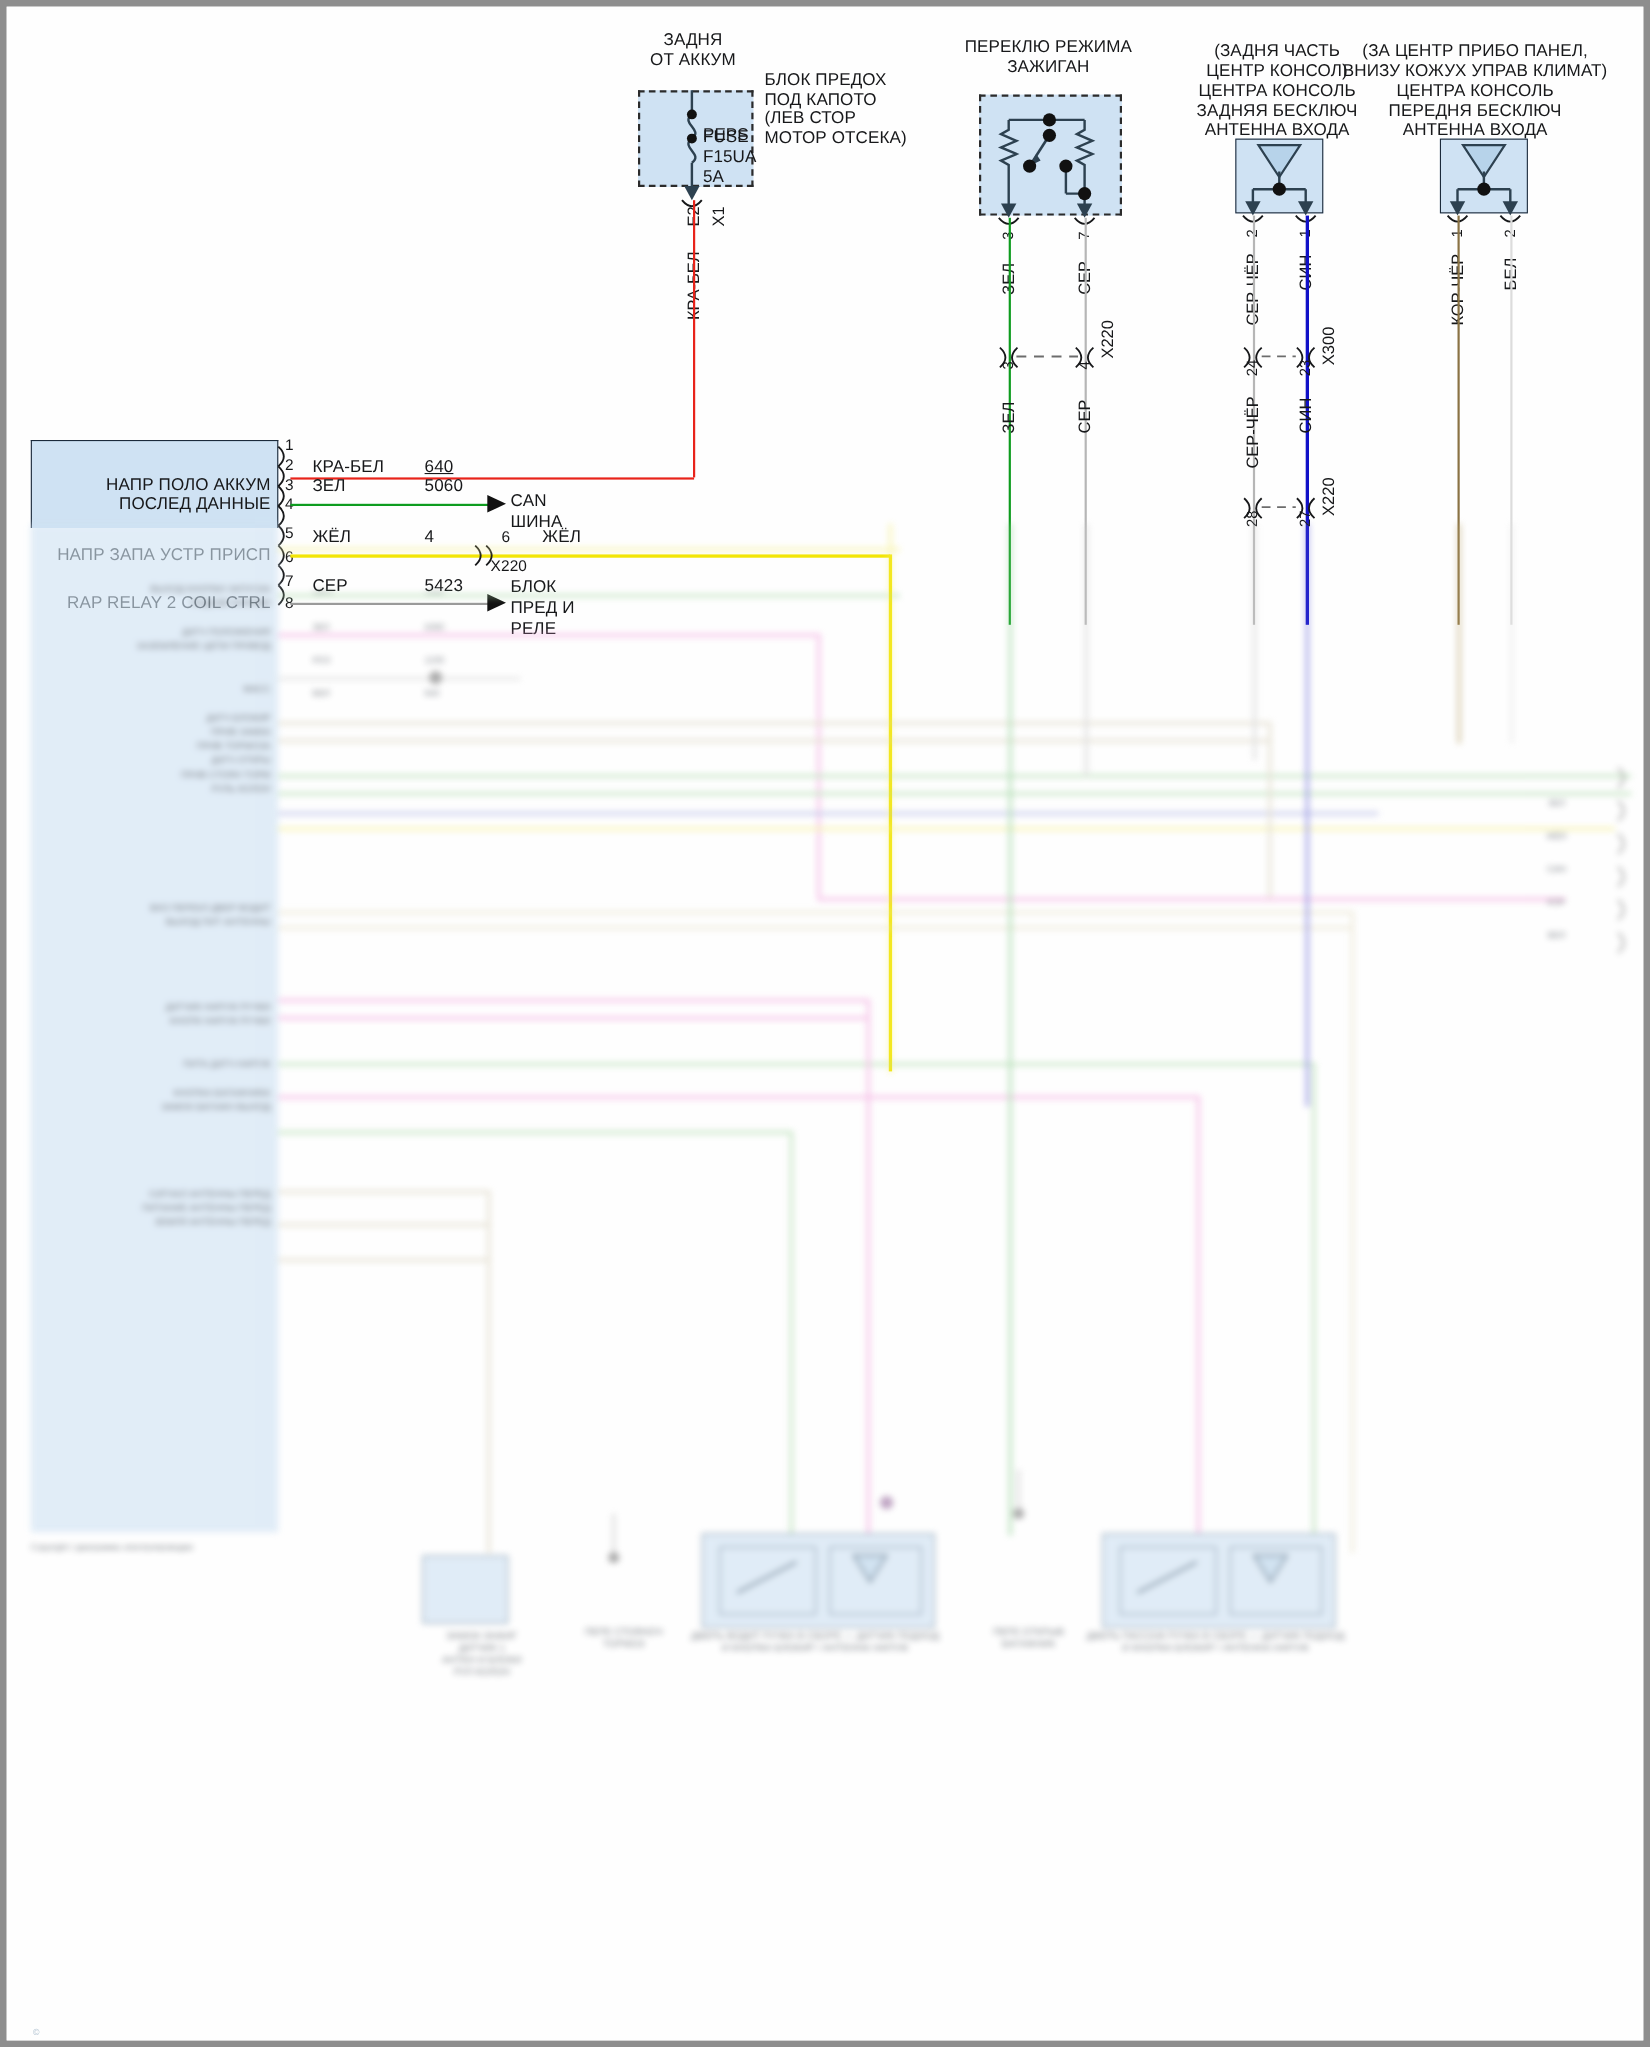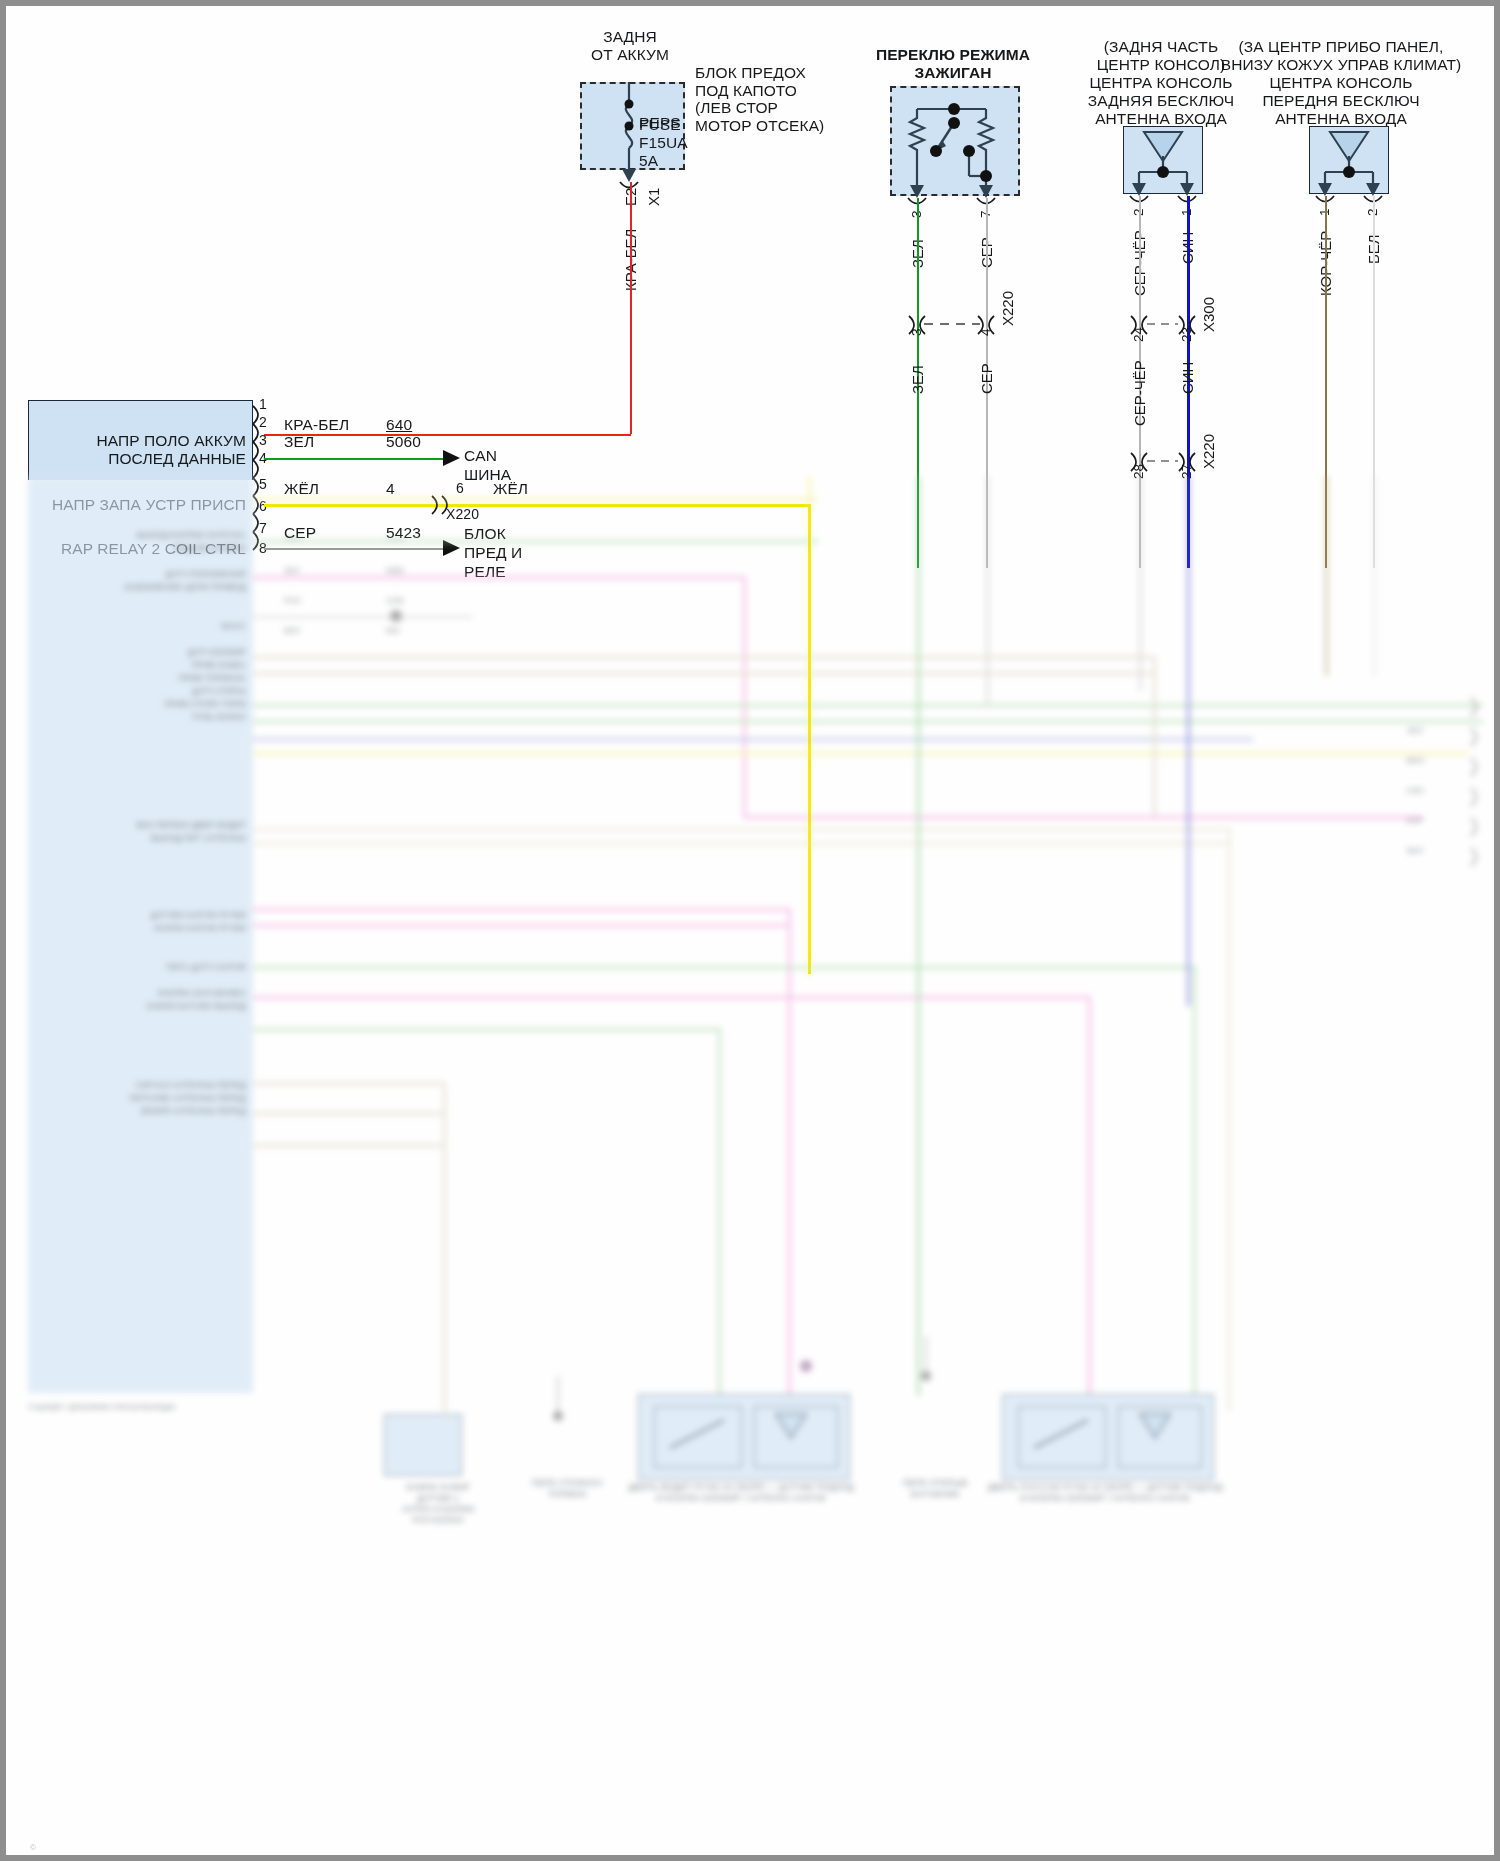--- a/index.html
+++ b/index.html
@@ -135,21 +135,21 @@
 (ЛЕВ СТОР
 МОТОР ОТСЕКА)</span></div>
 
   <div class="vtxt" style="left:616px; top:200px;">E2</div>
   <div class="vtxt" style="left:639px; top:200px;">X1</div>
   <div class="vtxt" style="left:616px; top:285px;">КРА-БЕЛ</div>
 
   <div class="wire v" style="left:624px; top:176px; height:252px; border-left-color:#e8231a;"></div>
   <div class="wire h" style="left:258px; top:428px; width:367px; border-top-color:#e8231a;"></div>
 
-  <div class="txt c" style="left:947px; top:40px; width:260px;font-weight:bold;"><span style="white-space:pre-line">ПЕРЕКЛЮ РЕЖИМА
+  <div class="txt c" style="left:947px; top:28px; width:260px;"><span style="white-space:pre-line">ПЕРЕКЛЮ РЕЖИМА
 ЗАЖИГАН</span></div>
 
   <div class="box-dashed" style="left:884px; top:80px; width:130px; height:110px;"></div>
 
   <svg class="ov" width="1488" height="1849">
 
     <line x1="911" y1="103" x2="980" y2="103" stroke="#2d4150" stroke-width="2.2"></line>
 
     <path d="M911 103 L911 112 L904 116 L918 122 L904 128 L918 134 L904 140 L911 144 L911 182" stroke="#2d4150" stroke-width="2.2" fill="none"></path>
 

